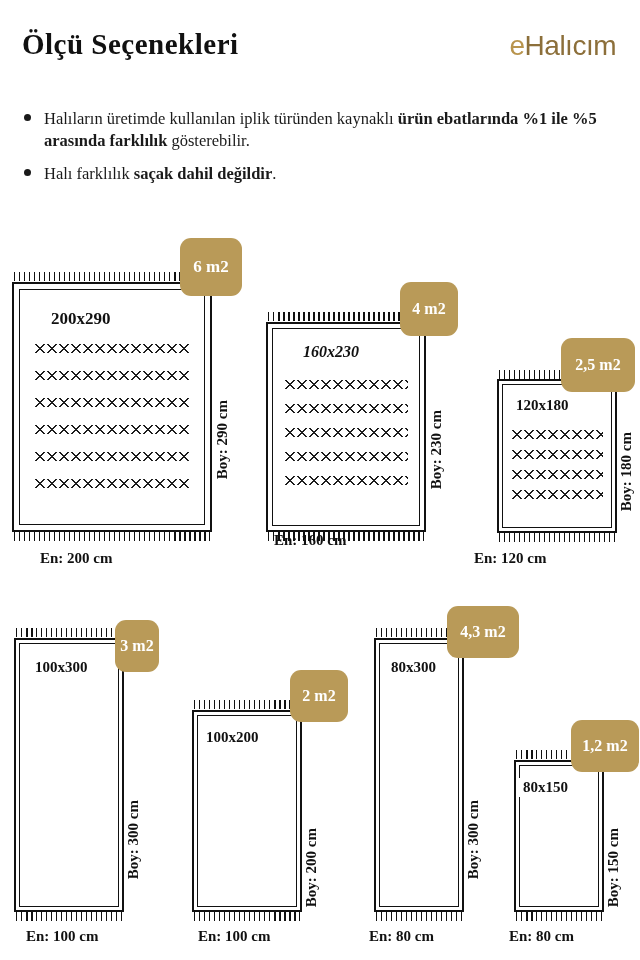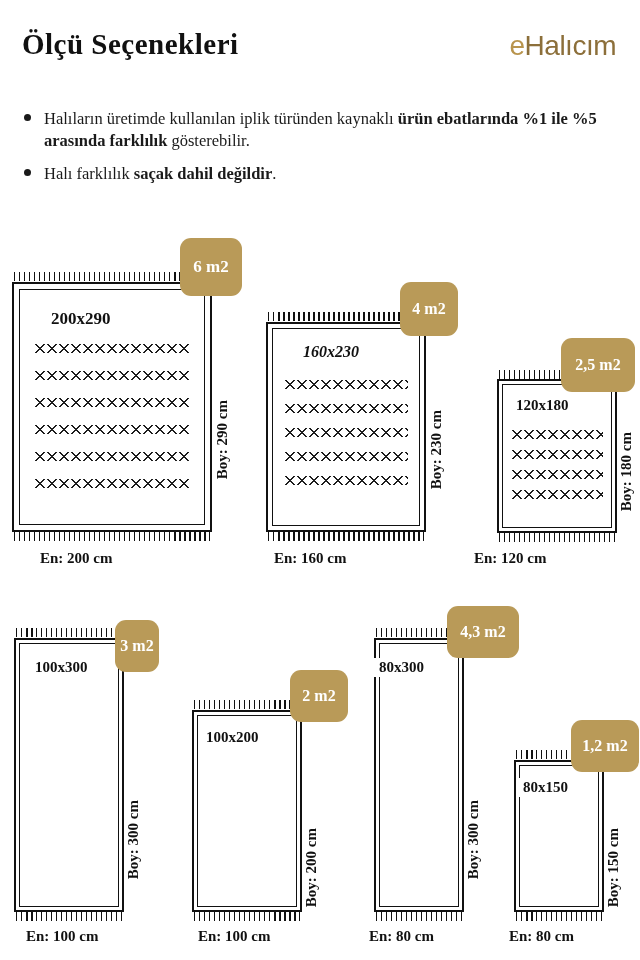--- a/index.html
+++ b/index.html
@@ -144,21 +144,21 @@
     <div class="body" style="top:10px;width:160px;height:210px;"></div>
     <div class="inner" style="left:6px;top:16px;width:148px;height:198px;"></div>
     <div class="label" style="left:32px;top:30px;font-size:16px;font-style:italic;">160x230</div>
     <div class="zig" style="left:18px;top:68px;width:124px;"></div>
     <div class="zig" style="left:18px;top:92px;width:124px;"></div>
     <div class="zig" style="left:18px;top:116px;width:124px;"></div>
     <div class="zig" style="left:18px;top:140px;width:124px;"></div>
     <div class="zig" style="left:18px;top:164px;width:124px;"></div>
     <div class="fringe" style="left:2px;top:220px;width:156px;"></div>
     <div class="boy" style="left:162px;top:98px;">Boy: 230 cm</div>
-    <div class="en" style="left:8px;top:238px;">En: 160 cm</div>
+    <div class="en" style="left:8px;top:220px;">En: 160 cm</div>
     <div class="badge" style="left:134px;top:-30px;width:58px;height:54px;font-size:16px;">4 m2</div>
   </div>
 
   <div class="rug" style="left:497px;top:370px;width:140px;height:192px;">
     <div class="fringe" style="left:2px;top:0;width:116px;"></div>
     <div class="body" style="top:9px;width:120px;height:154px;"></div>
     <div class="inner" style="left:5px;top:14px;width:110px;height:144px;"></div>
     <div class="label" style="left:14px;top:26px;font-size:15px;">120x180</div>
     <div class="zig" style="left:14px;top:60px;width:92px;"></div>
     <div class="zig" style="left:14px;top:80px;width:92px;"></div>
@@ -189,21 +189,21 @@
     <div class="fringe" style="left:2px;top:212px;width:106px;"></div>
     <div class="boy" style="left:111px;top:128px;">Boy: 200 cm</div>
     <div class="en" style="left:6px;top:228px;">En: 100 cm</div>
     <div class="badge" style="left:98px;top:-30px;width:58px;height:52px;font-size:16px;">2 m2</div>
   </div>
 
   <div class="rug" style="left:374px;top:628px;width:120px;height:320px;">
     <div class="fringe" style="left:2px;top:0;width:86px;"></div>
     <div class="body" style="top:10px;width:90px;height:274px;"></div>
     <div class="inner" style="left:5px;top:15px;width:80px;height:264px;"></div>
-    <div class="label" style="left:0;top:30px;font-size:15px;">80x300</div>
+    <div class="label" style="left:12px;top:30px;font-size:15px;">80x300</div>
     <div class="fringe" style="left:2px;top:284px;width:86px;"></div>
     <div class="boy" style="left:91px;top:172px;">Boy: 300 cm</div>
     <div class="en" style="left:-5px;top:300px;">En: 80 cm</div>
     <div class="badge" style="left:73px;top:-22px;width:72px;height:52px;font-size:16px;">4,3 m2</div>
   </div>
 
   <div class="rug" style="left:514px;top:750px;width:120px;height:198px;">
     <div class="fringe" style="left:2px;top:0;width:86px;"></div>
     <div class="body" style="top:10px;width:90px;height:152px;"></div>
     <div class="inner" style="left:5px;top:15px;width:80px;height:142px;"></div>

